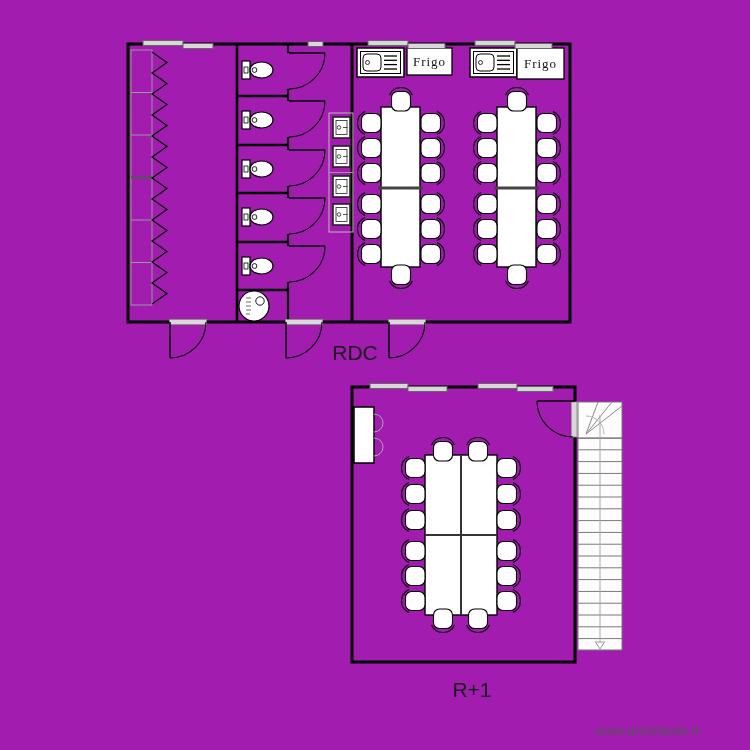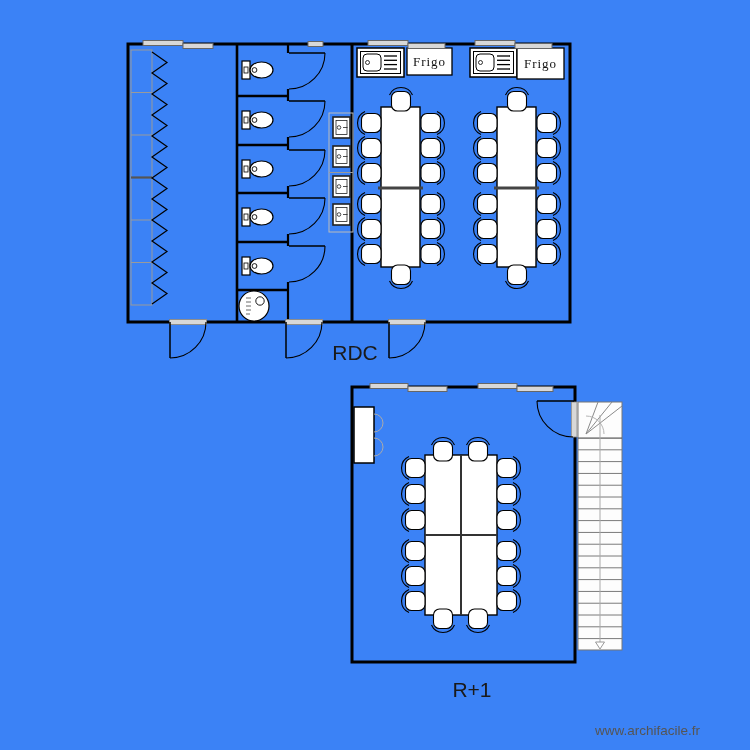--- a/index.html
+++ b/index.html
@@ -1,16 +1,16 @@
 <!DOCTYPE html>
 <html><head>
 <meta charset="utf-8">
 <style>
   html,body{margin:0;padding:0;background:#ffffff;}
-  .canvas{position:relative;width:750px;height:750px;background:#3b82f6;overflow:hidden;
+  .canvas{position:relative;width:750px;height:750px;background:#a21caf;overflow:hidden;
           font-family:"Liberation Sans",sans-serif;}
   svg{position:absolute;left:0;top:0;}
   .wall{stroke:#000;stroke-width:3;fill:none;}
   .wall2{stroke:#000;stroke-width:2.6;fill:none;}
   .thin{stroke:#000;stroke-width:1.3;fill:#ffffff;}
   .grayln{stroke:#9a9a9a;stroke-width:1;fill:none;}
   .lightln{stroke:#bbbbbb;stroke-width:1;fill:none;}
   .divider{stroke:#444;stroke-width:3;fill:none;}
   .plan-label{font-family:"Liberation Sans",sans-serif;font-size:21px;fill:#1a1a1a;}
   .frigo-label{font-family:"Liberation Serif",serif;font-size:13px;fill:#111;letter-spacing:1px;}

